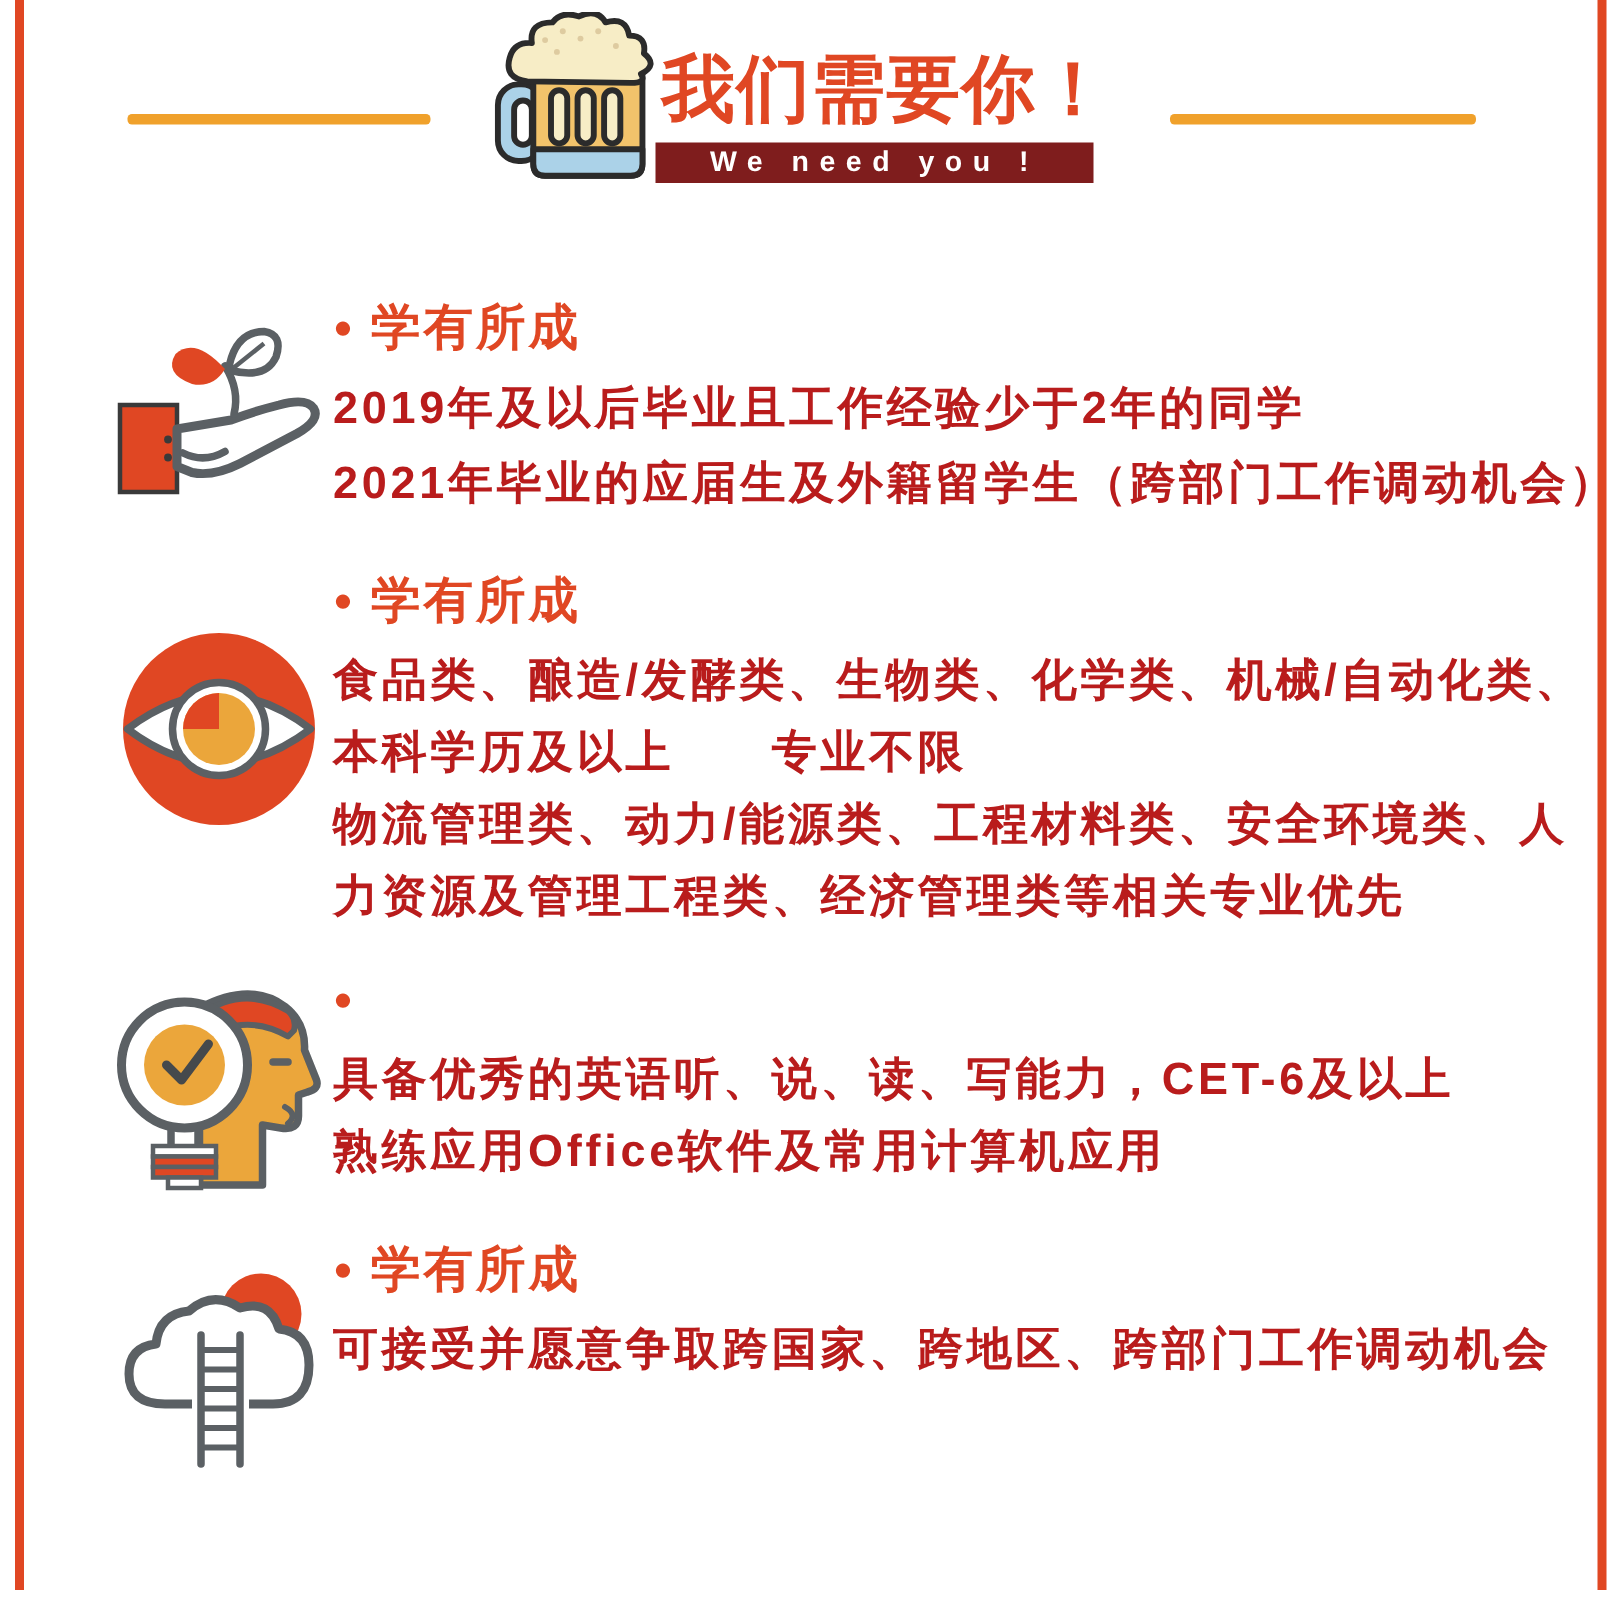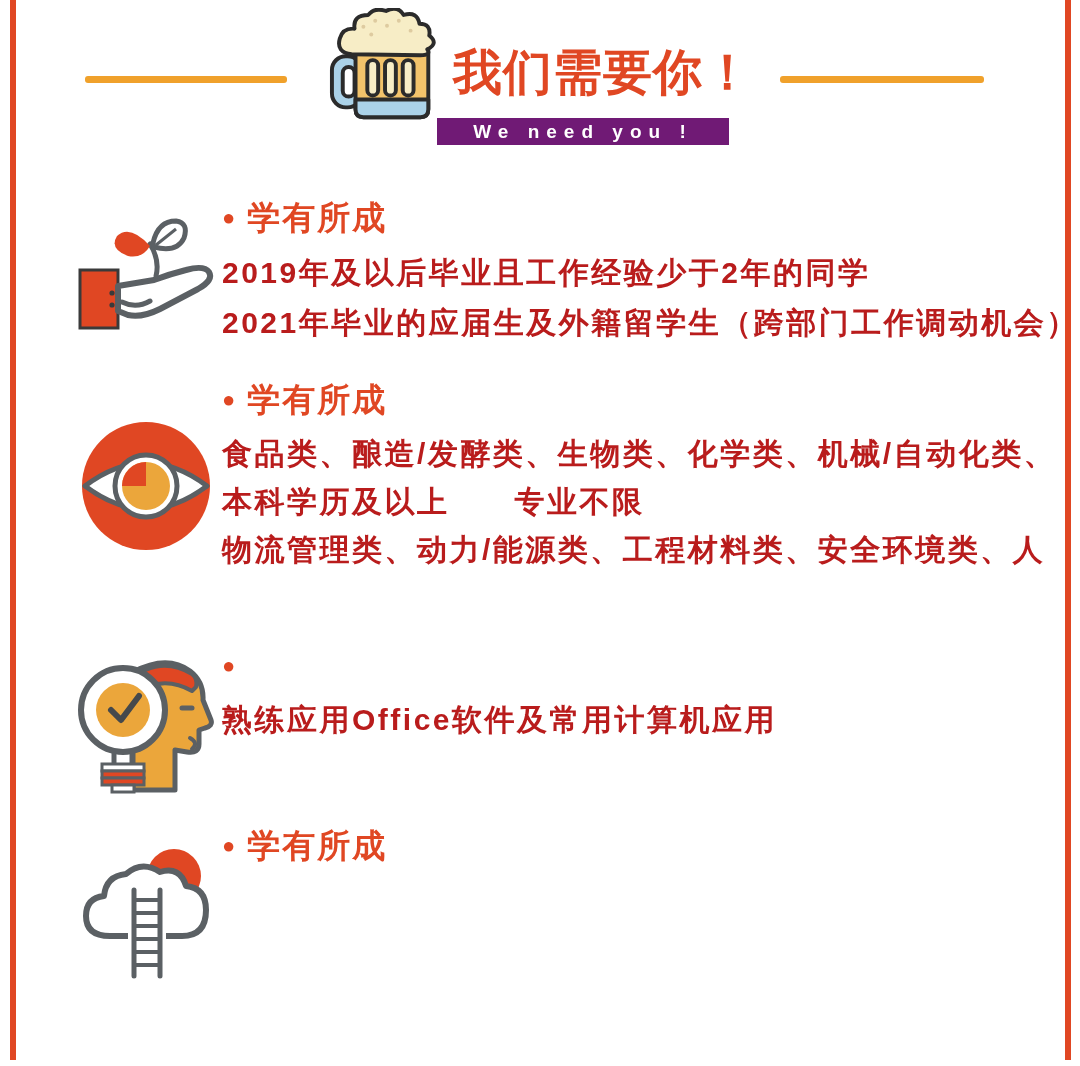--- a/index.html
+++ b/index.html
@@ -11,24 +11,24 @@
   .v-border.left{left:10px;}
   .v-border.right{left:1065px;}
 
   
   .hr-line{position:absolute;top:76px;height:7px;background:#F0A12B;border-radius:3px;}
   .hr-line.left{left:85px;width:202px;}
   .hr-line.right{left:780px;width:204px;}
   .beer{position:absolute;left:328px;top:8px;width:118px;height:122px;}
   .title-block{position:absolute;left:437px;top:26px;width:292px;text-align:center;}
   .title-block h1{
-    margin:16px;font-size:49px;line-height:60px;font-weight:800;color:#E04723;letter-spacing:1px;white-space:nowrap;
+    margin:4px;font-size:49px;line-height:60px;font-weight:800;color:#E04723;letter-spacing:1px;white-space:nowrap;
   }
   .banner{
-    margin-top:5px;background:#701a75;color:#ffffff;height:27px;line-height:27px;
+    margin-top:5px;background:#7f1d1d;color:#ffffff;height:27px;line-height:27px;
     font-size:19px;font-weight:bold;letter-spacing:7px;white-space:nowrap;
   }
 
   
   .section{position:absolute;left:70px;width:985px;display:flex;}
   .icon-cell{flex:0 0 152px;display:flex;justify-content:center;align-items:flex-start;}
   .content{flex:1;min-width:0;}
   .sec-title{
     display:flex;align-items:center;margin:0 0 8px 0;height:44px;
     color:#E04723;font-size:33px;font-weight:800;letter-spacing:2px;
@@ -118,20 +118,21 @@
       </svg>
     </div>
     <div class="content">
       <h2 class="sec-title">
         <span class="bullet">●</span>
         <span>学有所成</span>
       </h2>
       <p class="sec-line">食品类、酿造/发酵类、生物类、化学类、机械/自动化类、</p>
       <p class="sec-line">本科学历及以上　　专业不限</p>
       <p class="sec-line">物流管理类、动力/能源类、工程材料类、安全环境类、人</p>
+      <p class="sec-line">力资源及管理工程类、经济管理类等相关专业优先</p>
     </div>
   </section>
 
   <section class="section" id="section-3">
     <div class="icon-cell">
       <svg width="150" height="152" viewBox="0 0 150 152" aria-hidden="true">
         <path d="M62,28 Q96,10 119,27 Q133,38 132,56 L140,76 Q142,82 134,84 L128,86 L128,100 Q128,110 116,108 L104,106 L104,146 L62,146 Z" fill="#EBA63B" stroke="#5B6064" stroke-width="5" stroke-linejoin="round"></path>
         <path d="M56,38 Q88,10 121,30 Q127,35 125,43 L121,47 Q92,30 61,50 Z" fill="#E04723" stroke="#5B6064" stroke-width="4" stroke-linejoin="round"></path>
         <line x1="111" y1="64" x2="121" y2="64" stroke="#5B6064" stroke-width="5" stroke-linecap="round"></line>
         <path d="M119,94 q9,5 2,11" fill="none" stroke="#5B6064" stroke-width="4" stroke-linecap="round"></path>
@@ -143,20 +144,21 @@
         <rect x="31" y="120" width="42" height="7" fill="#ffffff" stroke="#5B6064" stroke-width="3"></rect>
         <rect x="31" y="127" width="42" height="7" fill="#E04723" stroke="#5B6064" stroke-width="3"></rect>
         <rect x="31" y="134" width="42" height="7" fill="#E04723" stroke="#5B6064" stroke-width="3"></rect>
         <rect x="41" y="141" width="22" height="7" fill="#ffffff" stroke="#5B6064" stroke-width="3"></rect>
       </svg>
     </div>
     <div class="content">
       <h2 class="sec-title">
         <span class="bullet">●</span>
       </h2>
+      <p class="sec-line">具备优秀的英语听、说、读、写能力，CET-6及以上</p>
       <p class="sec-line">熟练应用Office软件及常用计算机应用</p>
     </div>
   </section>
 
   <section class="section" id="section-4">
     <div class="icon-cell">
       <svg width="140" height="142" viewBox="0 0 140 142" aria-hidden="true">
         <circle cx="98" cy="38" r="27" fill="#E04723"></circle>
         <path d="M34,98 Q10,98 10,78 Q10,60 28,58 Q30,38 50,36 Q66,22 84,34 Q104,28 110,48 Q130,50 130,72 Q130,98 106,98 Z" fill="#ffffff" stroke="#5B6064" stroke-width="6" stroke-linejoin="round"></path>
         <rect x="52" y="52" width="38" height="86" fill="#ffffff"></rect>
@@ -168,16 +170,17 @@
         <line x1="58" y1="101" x2="84" y2="101" stroke="#5B6064" stroke-width="4"></line>
         <line x1="58" y1="114" x2="84" y2="114" stroke="#5B6064" stroke-width="4"></line>
         <line x1="58" y1="127" x2="84" y2="127" stroke="#5B6064" stroke-width="4"></line>
       </svg>
     </div>
     <div class="content">
       <h2 class="sec-title">
         <span class="bullet">●</span>
         <span>学有所成</span>
       </h2>
+      <p class="sec-line">可接受并愿意争取跨国家、跨地区、跨部门工作调动机会</p>
     </div>
   </section>
 
 </main>
 
 </body></html>

